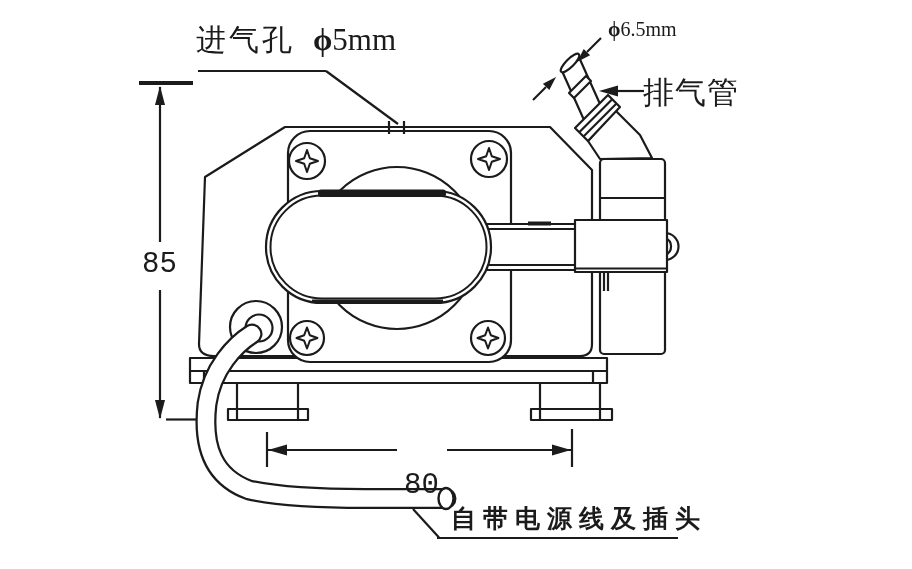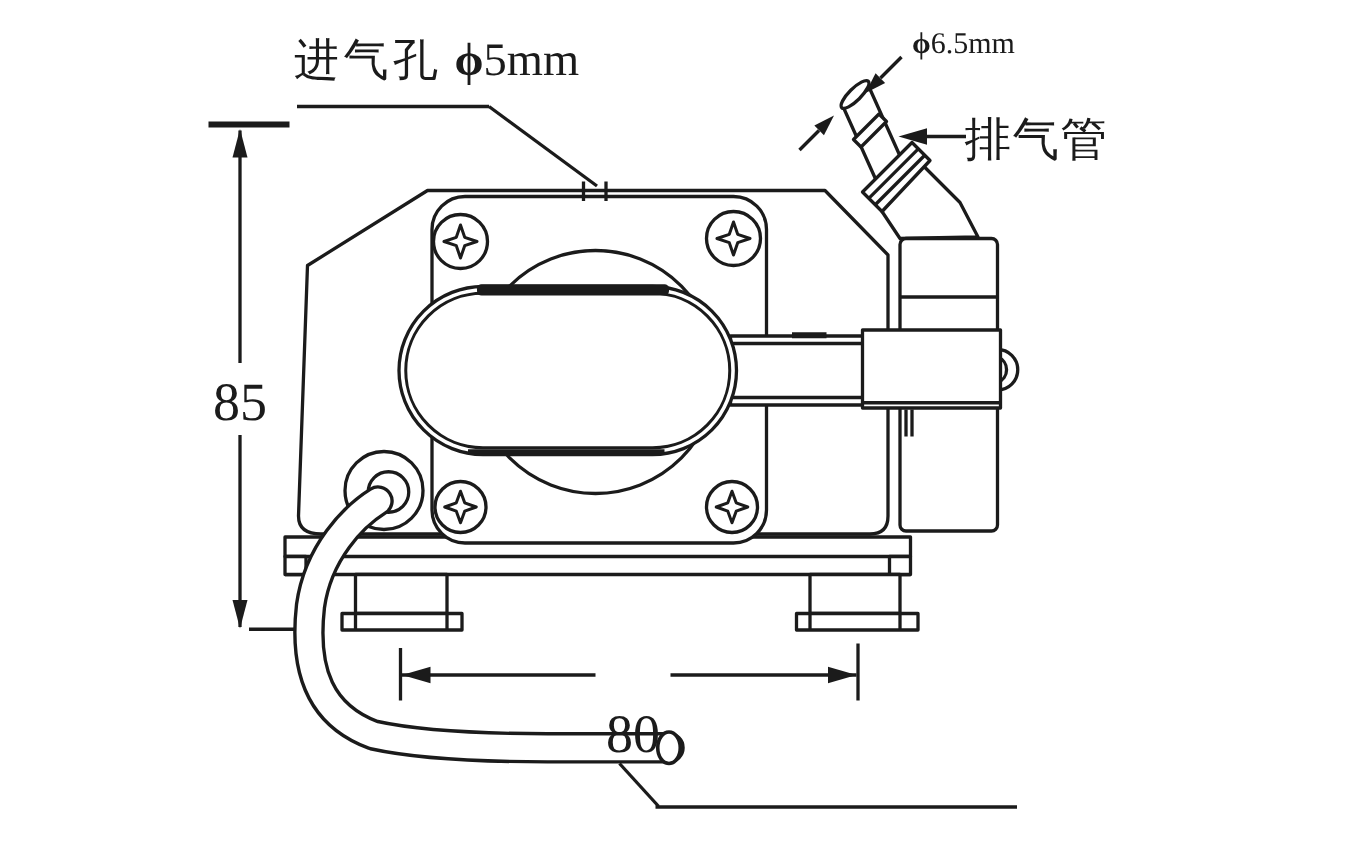--- a/index.html
+++ b/index.html
@@ -1,24 +1,24 @@
 <!DOCTYPE html>
 <html><head>
 <meta charset="utf-8">
 <style>
   html,body{margin:0;padding:0;background:#ffffff;}
   .canvas{position:relative;width:912px;height:569px;background:#ffffff;overflow:hidden;
           font-family:"Liberation Serif", serif;color:#1b1b1b;}
   .canvas svg{position:absolute;left:0;top:0;}
   .lbl{position:absolute;white-space:nowrap;line-height:1;color:#1b1b1b;}
   .cn{font-family:"Liberation Serif", serif;}
-  .dim-num{font-family:Liberation Serif, serif;font-size:36px;}
+  .dim-num{font-family:Liberation Mono, monospace;font-size:29px;}
   .phi{font-weight:700;}
   #lbl-intake{left:196px;top:24px;font-size:30px;letter-spacing:3px;}
-  #lbl-intake .dia{font-size:31px;letter-spacing:0;margin-left:8px;}
+  #lbl-intake .dia{font-size:31px;letter-spacing:0;margin-left:18px;}
   #lbl-exh-dia{left:608px;top:19px;font-size:20px;}
   #lbl-exh-pipe{left:643px;top:77px;font-size:31px;letter-spacing:1px;}
   #lbl-power{left:451px;top:506px;font-size:25px;font-weight:700;letter-spacing:7px;}
   #dim-85{left:142px;top:250px;}
   #dim-80{left:404px;top:434px;margin-top:37px;}
 </style>
 </head>
 <body>
 
 <div class="canvas">
@@ -154,18 +154,19 @@
 <div id="lbl-intake" class="lbl cn">
   <span>进气孔</span><span class="dia"><span class="phi">ϕ</span><span>5mm</span></span>
 </div>
 
 <div id="lbl-exh-dia" class="lbl">
   <span class="phi">ϕ</span><span>6.5mm</span>
 </div>
 
 <div id="lbl-exh-pipe" class="lbl cn">排气管</div>
 
+<div id="lbl-power" class="lbl cn">自带电源线及插头</div>
 
 <div id="dim-85" class="lbl dim-num">85</div>
 
 <div id="dim-80" class="lbl dim-num">80</div>
 
 </div>
 
 </body></html>

